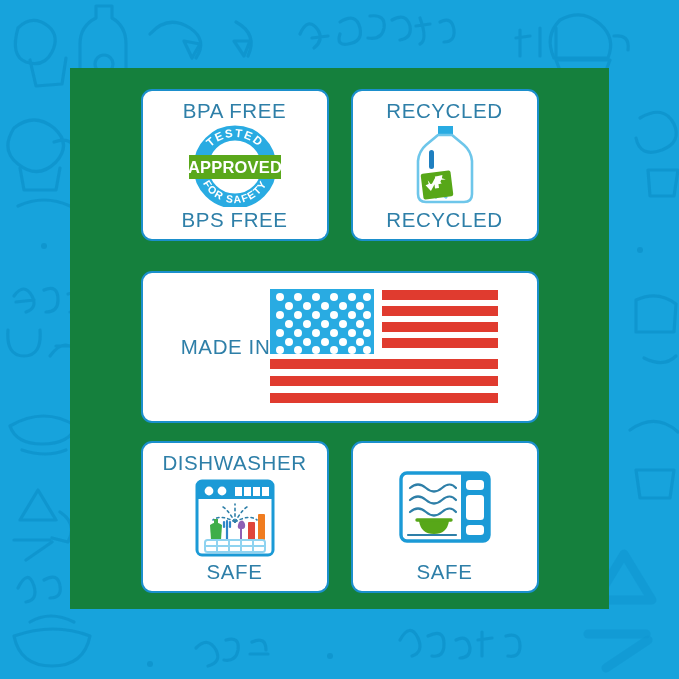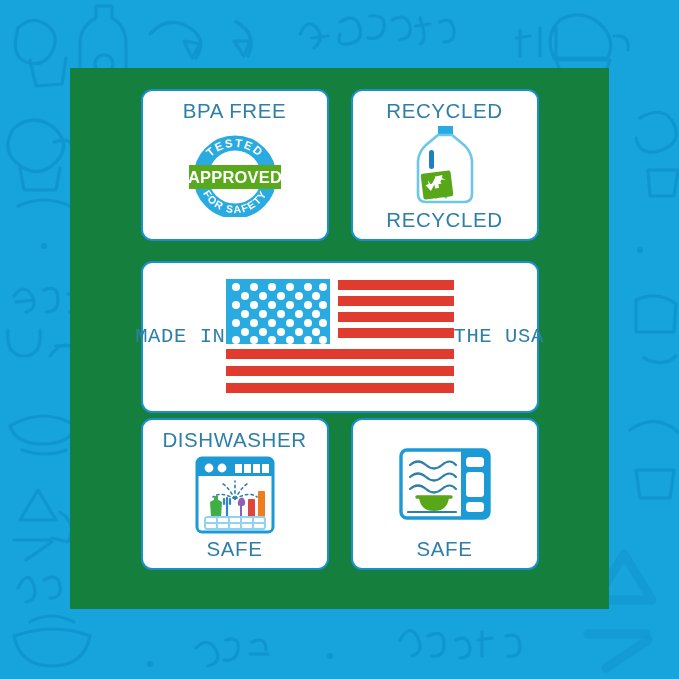--- a/index.html
+++ b/index.html
@@ -12,22 +12,22 @@
   .panel{
     position:absolute;left:70px;top:68px;width:539px;height:541px;
     background:#15803d;z-index:1;
   }
   .grid{
     position:absolute;left:0;top:0;width:539px;height:541px;
     display:flex;flex-direction:column;align-items:center;
     justify-content:flex-start;padding-top:21px;box-sizing:border-box;
   }
   .row{display:flex;justify-content:center;gap:22px;}
-  .row.mid{margin-top:20px;font-family:Liberation Mono, monospace;}
-  .row.bot{margin-top:5px;align-items:flex-end;}
+  .row.mid{margin-top:30px;}
+  .row.bot{margin-top:18px;align-items:flex-end;}
   .card{
     border:2px solid #1b8fcc;border-radius:11px;background:#fff;
     box-sizing:border-box;display:flex;flex-direction:column;
     align-items:center;justify-content:space-between;
   }
   .card.small{width:188px;height:152px;padding:10px 6px 9px;}
   .card.wide{
     width:398px;height:152px;flex-direction:row;
     align-items:center;justify-content:center;padding:0 14px;
   }
@@ -141,20 +141,21 @@
             <text font-size="11.5" font-weight="bold" fill="#ffffff" letter-spacing="1.6" font-family="Liberation Sans, sans-serif">
               <textPath href="#arcTop" startOffset="50%" text-anchor="middle">TESTED</textPath>
             </text>
             <text font-size="10.5" font-weight="bold" fill="#ffffff" letter-spacing="1.3" font-family="Liberation Sans, sans-serif">
               <textPath href="#arcBot" startOffset="50%" text-anchor="middle" side="left">FOR SAFETY</textPath>
             </text>
             <rect x="6" y="30" width="92" height="24" fill="#5aa81b"></rect>
             <text x="52" y="48" font-size="16.5" font-weight="bold" fill="#ffffff" text-anchor="middle" letter-spacing="0.2" font-family="Liberation Sans, sans-serif">APPROVED</text>
           </svg>
         </div>
+        <div class="lbl">BPS FREE</div>
       </div>
 
       <div class="card small">
         <div class="lbl">RECYCLED</div>
         <div class="art">
           <svg width="80" height="84" viewBox="0 0 80 84">
             <rect x="33" y="2" width="15" height="9" fill="#29abe2"></rect>
             <path d="M33 11 q-6 5 -12 10 q-7 6 -8 16 l0 33 q0 8 8 8 l38 0 q8 0 8 -8 l0 -33 q-1 -10 -8 -16 q-6 -5 -12 -10z" fill="#ffffff" stroke="#6ec6ea" stroke-width="2.6" stroke-linejoin="round"></path>
             <path d="M30 74 q6 -6 12 0" fill="none" stroke="#6ec6ea" stroke-width="2.6"></path>
             <rect x="24" y="26" width="5" height="19" rx="2.5" fill="#1f7fc0"></rect>
@@ -224,21 +225,20 @@
               <rect x="112" y="17" width="116" height="10"></rect>
               <rect x="112" y="33" width="116" height="10"></rect>
               <rect x="112" y="49" width="116" height="10"></rect>
 
               <rect x="0" y="70" width="228" height="10"></rect>
               <rect x="0" y="87" width="228" height="10"></rect>
               <rect x="0" y="104" width="228" height="10"></rect>
             </g>
           </svg>
         </div>
-        <div class="lbl wide-lbl">THE USA</div>
       </div>
     </div>
 
     <div class="row bot">
 
       <div class="card small">
         <div class="lbl">DISHWASHER</div>
         <div class="art">
           <svg width="82" height="80" viewBox="0 0 82 80">
             <rect x="3" y="3" width="76" height="74" rx="5" fill="#ffffff" stroke="#1b9ad6" stroke-width="3"></rect>

